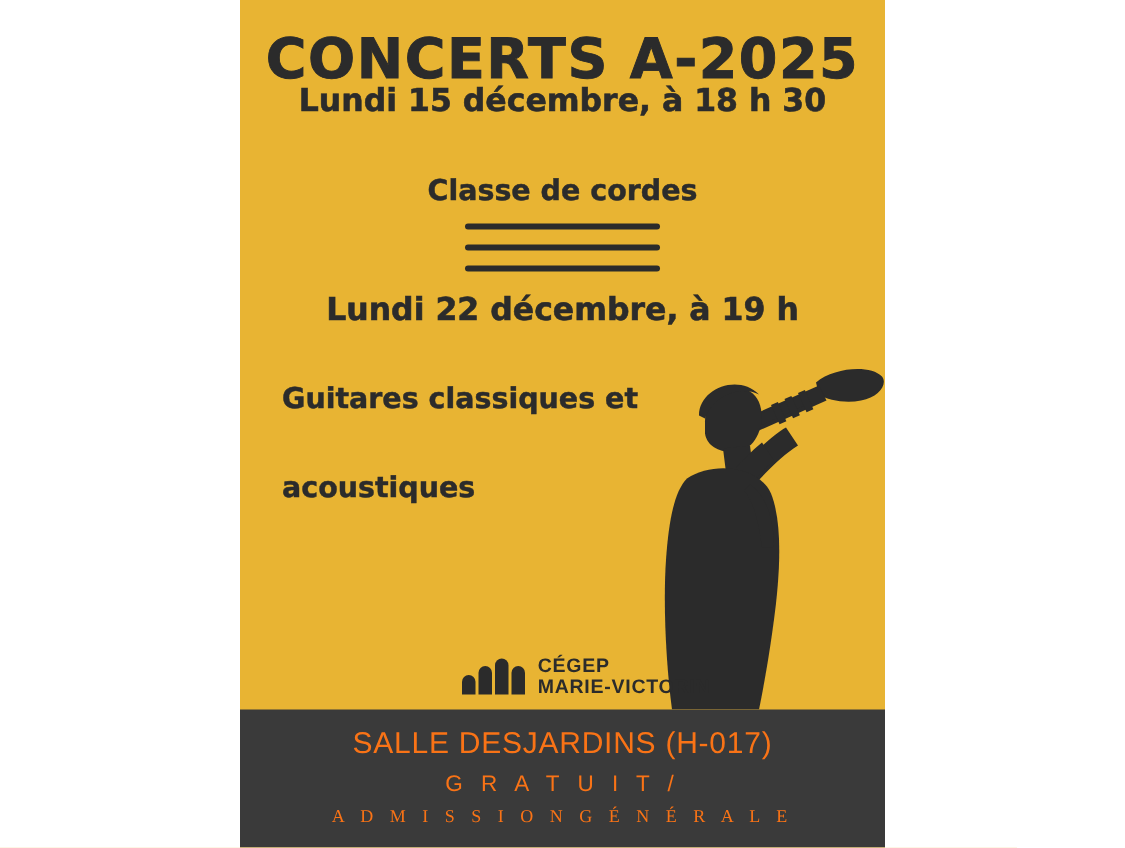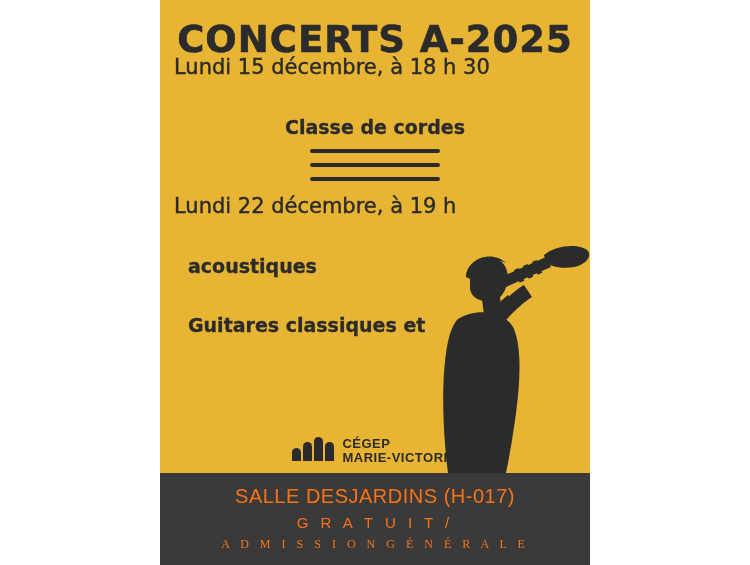--- a/index.html
+++ b/index.html
@@ -85,24 +85,25 @@
     top: 52px;
     width: 100%;
   }
 
   .event {
     padding: 0 14px 0 14px;
     margin-bottom: 6px;
   }
   .event-date {
     font-family: "DejaVu Sans", sans-serif;
-    font-weight: normal;
+    font-weight: bold;
     font-size: 21px;
     color: #2b2b2b;
     line-height: 30px;
+    text-align: center;
     -webkit-text-stroke: 0.4px #2b2b2b;
   }
   .event-desc {
     font-family: "DejaVu Sans", sans-serif;
     font-weight: bold;
     font-size: 19px;
     color: #2b2b2b;
     line-height: 27px;
     text-align: center;
     margin-top: 32px;
@@ -126,25 +127,25 @@
     right: -6px;
     bottom: 92px;
     width: 200px;
     height: 250px;
     pointer-events: none;
   }
 
   
   .logo {
     position: absolute;
-    left: 0;
+    left: 16px;
     bottom: 100px;
     width: 100%;
     display: flex;
-    align-items: flex-start;
+    align-items: center;
     justify-content: center;
     gap: 8px;
   }
   .logo-mark {
     display: flex;
     align-items: flex-end;
     gap: 2px;
   }
   .logo-mark span {
     display: block;
@@ -182,22 +183,22 @@
         <div class="event-desc">Classe de cordes</div>
       </div>
       <div class="divider"></div>
 
       <div class="divider"></div>
 
       <div class="divider"></div>
 
       <div class="event">
         <div class="event-date">Lundi 22 décembre, à 19 h</div>
+        <div class="event-desc left">Guitares classiques et</div>
         <div class="event-desc left">acoustiques</div>
-        <div class="event-desc left">Guitares classiques et</div>
       </div>
 
     </div>
 
     <div class="silhouette">
       <svg width="200" height="250" viewBox="0 0 200 250" xmlns="http://www.w3.org/2000/svg">
         <g fill="#2b2b2b">
 
           <path d="M148 32 C160 22, 184 20, 192 28 C196 33, 190 42, 178 44 C168 46, 156 44, 150 40 Z"></path>
           <path d="M96 58 L150 34 L155 44 L101 68 Z"></path>

